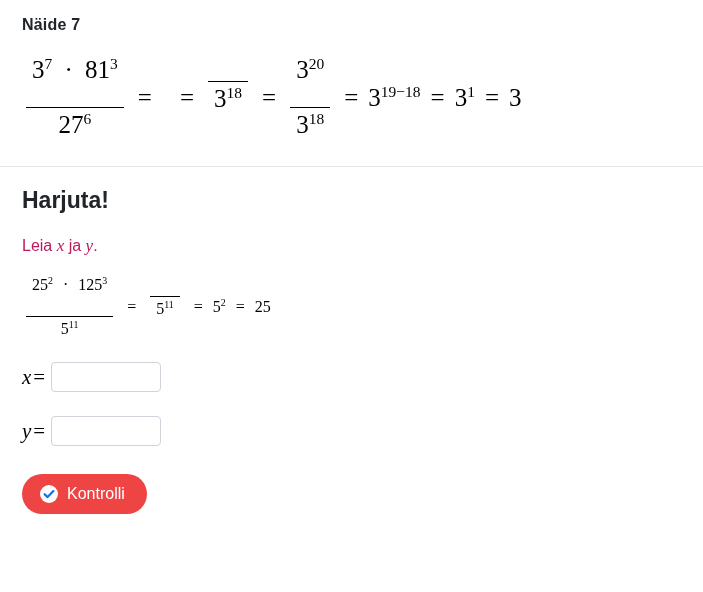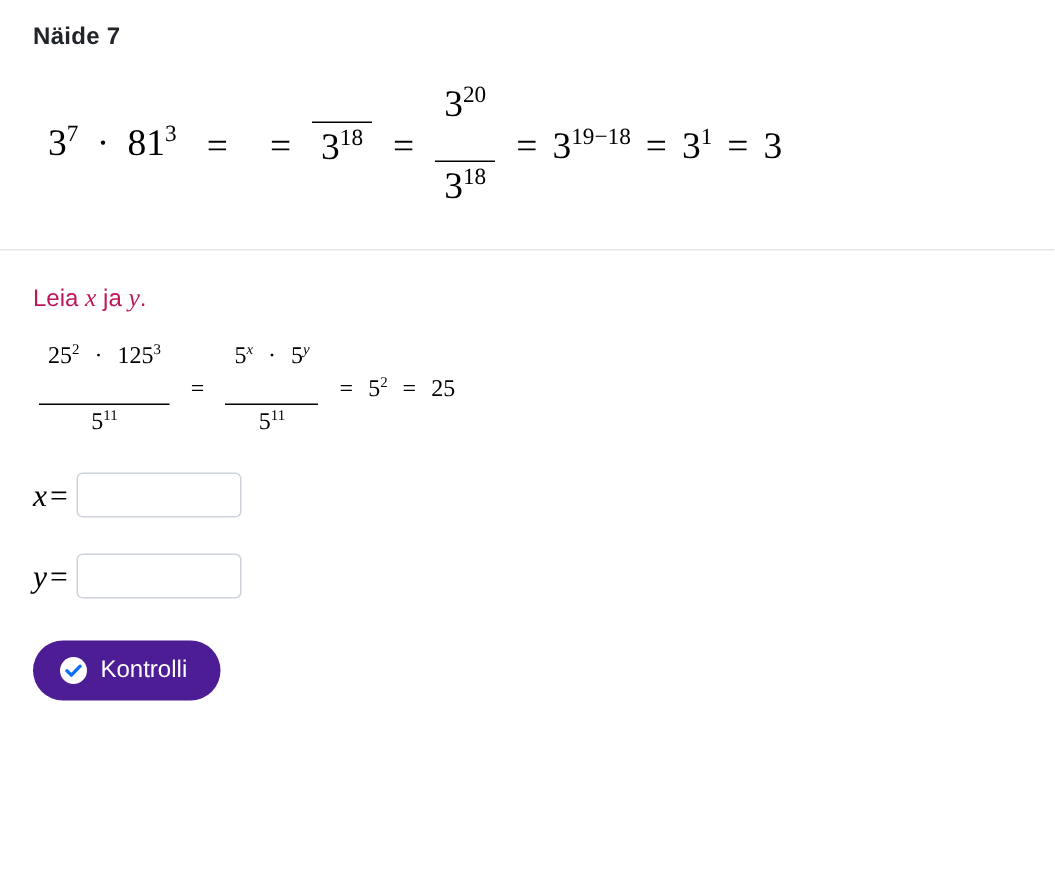--- a/index.html
+++ b/index.html
@@ -135,21 +135,21 @@
     padding: 0 8px;
     box-sizing: border-box;
     outline: none;
     font-family: "Liberation Sans", sans-serif;
   }
   .check-button {
     display: inline-flex;
     align-items: center;
     gap: 9px;
     margin: 28px 0 0 22px;
-    background: #4c1d95;
+    background: #ef4444;
     color: #ffffff;
     border: none;
     border-radius: 20px;
     padding: 11px 22px 11px 18px;
     font-size: 16px;
     font-family: "Liberation Sans", sans-serif;
     cursor: pointer;
   }
   .check-icon {
     width: 18px;
@@ -167,20 +167,23 @@
 <div class="page">
 
   <div class="example-title">Näide 7</div>
 
   <div class="math-row example-math">
 
     <span class="frac">
       <span class="num">
         3<sup>7</sup> <span class="opn">·</span> 81<sup>3</sup>
       </span>
+      <span class="den">
+        27<sup>6</sup>
+      </span>
     </span>
     <span class="op">=</span>
 
     <span class="frac">
     </span>
     <span class="op">=</span>
 
     <span class="frac">
       <span class="den">
         3<sup>18</sup>
@@ -199,39 +202,37 @@
     <span class="op">=</span>
     <span>3<sup>19−18</sup></span>
     <span class="op">=</span>
     <span>3<sup>1</sup></span>
     <span class="op">=</span>
     <span>3</span>
   </div>
 
   <hr class="divider">
 
+  <div class="harjuta-title">Harjuta!</div>
 
   <div class="instruction">
     <span>Leia </span><span class="mathvar">x</span><span> ja </span><span class="mathvar">y</span><span>.</span>
   </div>
 
   <div class="math-row practice-math">
     <span class="frac">
       <span class="num">
         25<sup>2</sup> <span class="opn">·</span> 125<sup>3</sup>
       </span>
       <span class="den">
         5<sup>11</sup>
       </span>
     </span>
     <span class="op">=</span>
     <span class="frac">
-      <span class="num">
-        5<sup><i>x</i></sup> <span class="opn">·</span> 5<sup><i>y</i></sup>
-      </span>
       <span class="den">
         5<sup>11</sup>
       </span>
     </span>
     <span class="op">=</span>
     <span>5<sup>2</sup></span>
     <span class="op">=</span>
     <span>25</span>
   </div>
 

